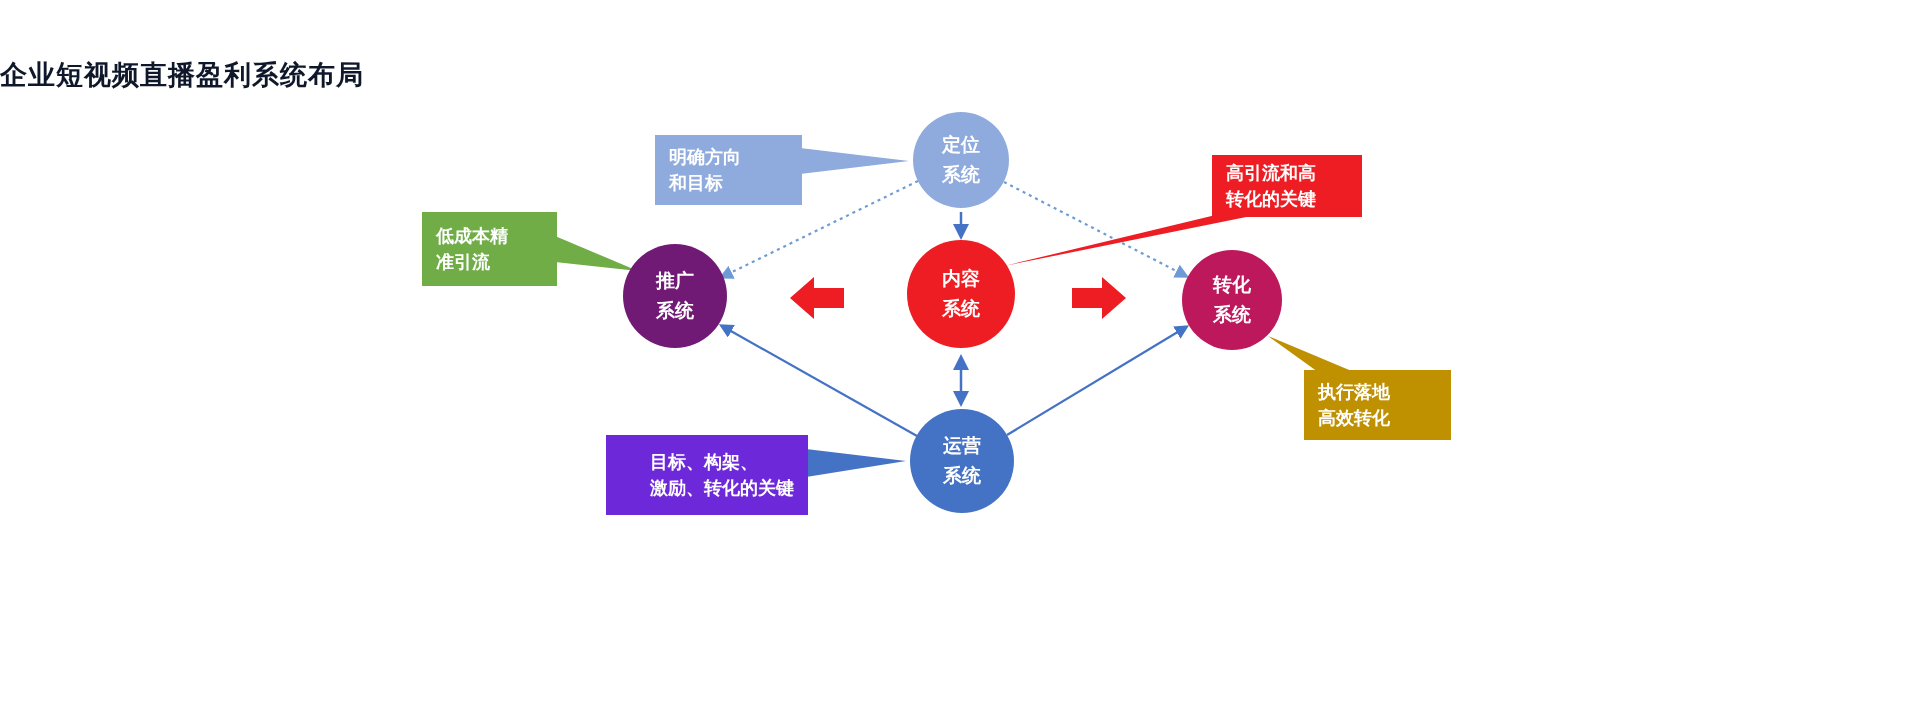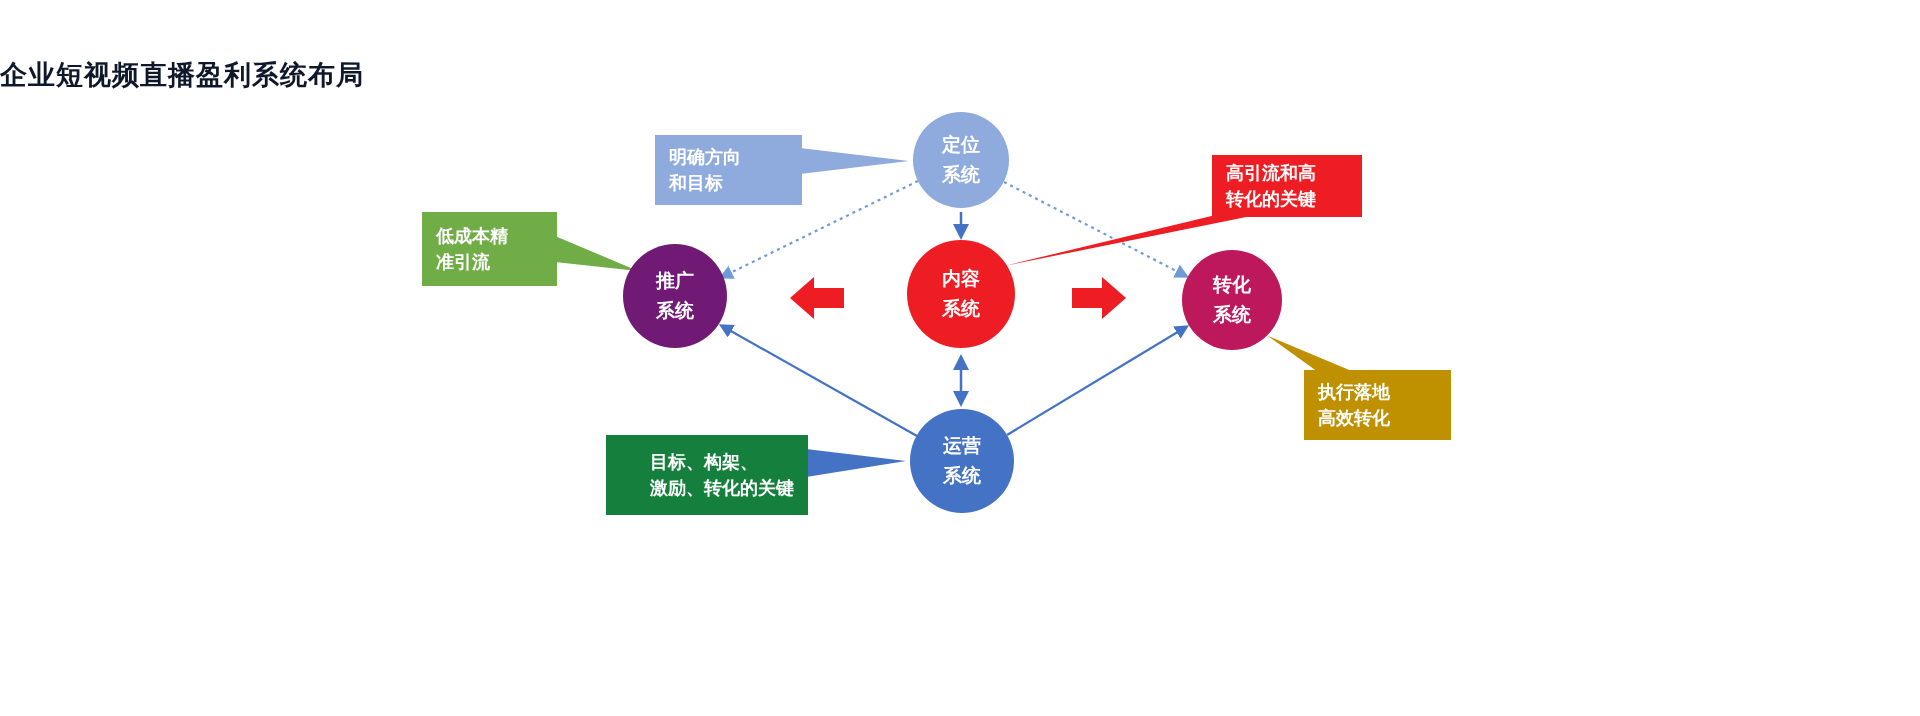--- a/index.html
+++ b/index.html
@@ -50,21 +50,21 @@
     display: flex;
     flex-direction: column;
     justify-content: center;
     padding-left: 14px;
     box-sizing: border-box;
   }
   .callout-positioning { left: 655px;  top: 135px; width: 147px; height: 70px; background: #8FAADC; }
   .callout-promotion   { left: 422px;  top: 212px; width: 135px; height: 74px; background: #70AD47; }
   .callout-content     { left: 1212px; top: 155px; width: 150px; height: 62px; background: #EE1D23; }
   .callout-conversion  { left: 1304px; top: 370px; width: 147px; height: 70px; background: #BF9000; }
-  .callout-operations  { left: 606px;  top: 435px; width: 202px; height: 80px; background: #15803d; padding-left: 44px; }
+  .callout-operations  { left: 606px;  top: 435px; width: 202px; height: 80px; background: #6d28d9; padding-left: 44px; }
 </style>
 </head>
 <body>
 
 <div class="canvas">
 
   <svg class="svg-layer" width="1920" height="716" viewBox="0 0 1920 716">
     <defs>
       <marker id="mk-light" viewBox="0 0 10 10" refX="7.5" refY="5" markerWidth="6.5" markerHeight="6.5" orient="auto-start-reverse">
         <path d="M0,0 L10,5 L0,10 Z" fill="#6E9BD5"></path>

